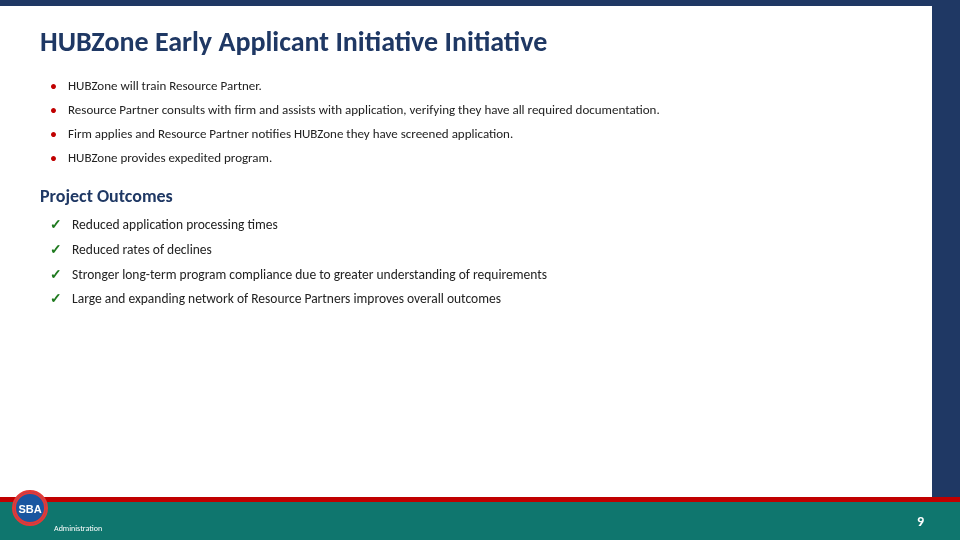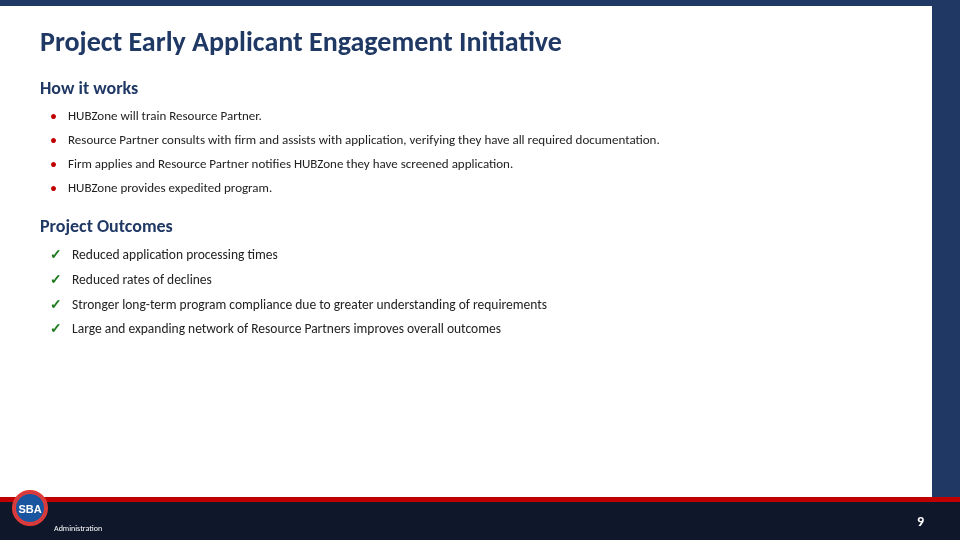--- a/index.html
+++ b/index.html
@@ -39,21 +39,21 @@
       background: #1f3864;
     }
 
     
     .bottom-bar {
       position: absolute;
       bottom: 0;
       left: 0;
       right: 0;
       height: 38px;
-      background: #0f172a;
+      background: #0f766e;
       display: flex;
       align-items: center;
     }
 
     .bottom-bar-red {
       position: absolute;
       bottom: 38px;
       left: 0;
       right: 0;
       height: 5px;
@@ -205,23 +205,22 @@
         <span class="sba-agency-name">U.S. Small Business</span>
         <span class="sba-agency-name">Administration</span>
       </div>
     </div>
   </div>
 
   <div class="page-number">9</div>
 
   <div class="content">
 
-    <h1 class="slide-title">Project Early Applicant Engagement Initiative</h1>
-
-    <h2 class="section-heading">How it works</h2>
+    <h1 class="slide-title">HUBZone Early Applicant Initiative Initiative</h1>
+
 
     <ul class="bullet-list">
       <li>HUBZone will train Resource Partner.</li>
       <li>Resource Partner consults with firm and assists with application, verifying  they have all required documentation.</li>
       <li>Firm applies and Resource Partner notifies HUBZone they have screened application.</li>
       <li>HUBZone provides expedited program.</li>
     </ul>
 
     <h2 class="section-heading">Project Outcomes</h2>
 

